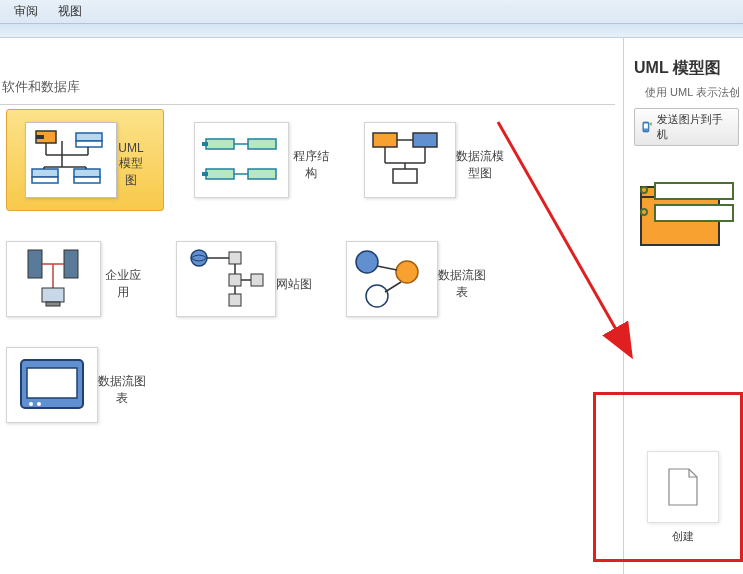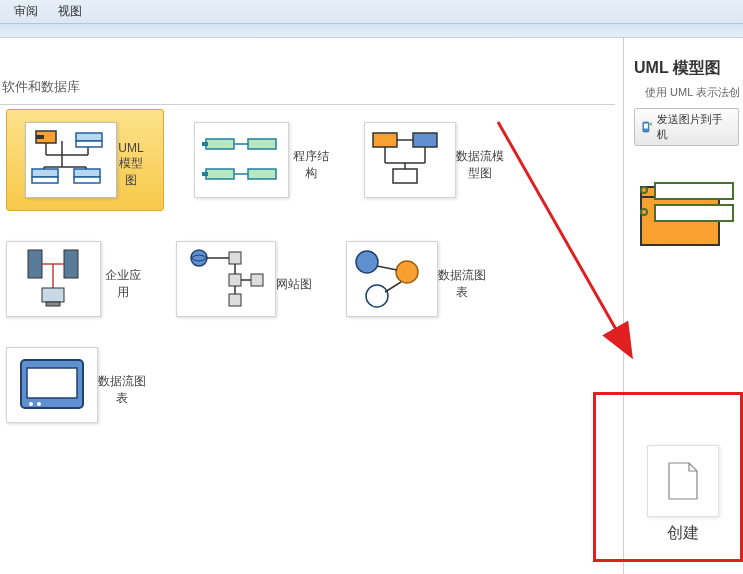--- a/index.html
+++ b/index.html
@@ -189,21 +189,21 @@
       background: #fff;
       border: 1px solid #e0e0e0;
       box-shadow: 1px 1px 4px rgba(0,0,0,0.1);
       margin: 0 auto 6px auto;
       display: flex;
       align-items: center;
       justify-content: center;
     }
     .create-label {
       color: #444;
-      font-size: 16px;
+      font-size: 11px;
     }
     .red-arrow {
       position: absolute;
       top: 114px;
       left: 490px;
       pointer-events: none;
     }
     .red-box {
       position: absolute;
       top: 392px;

